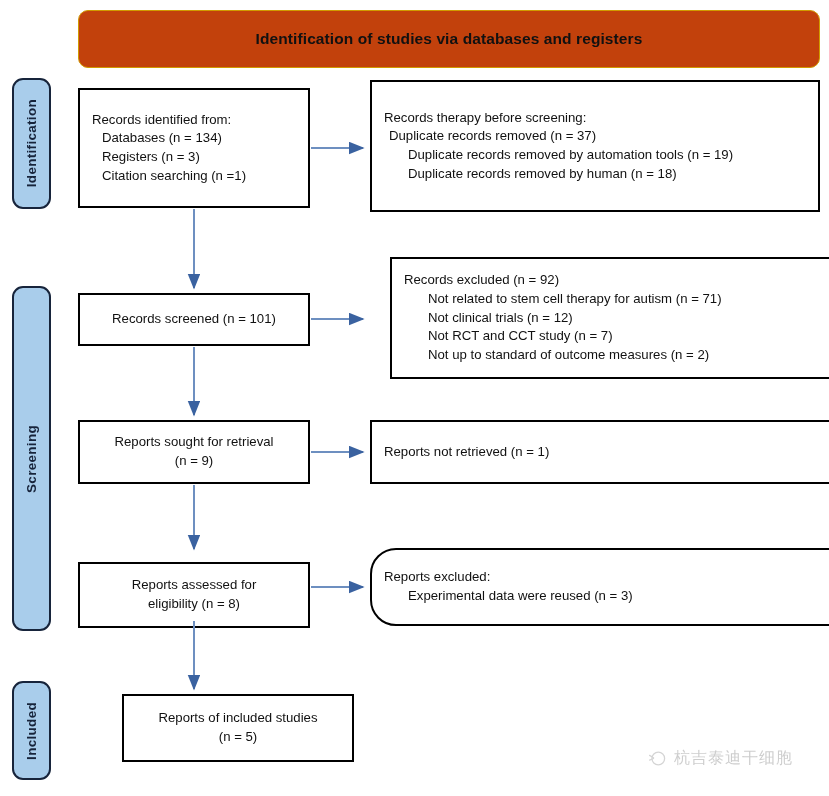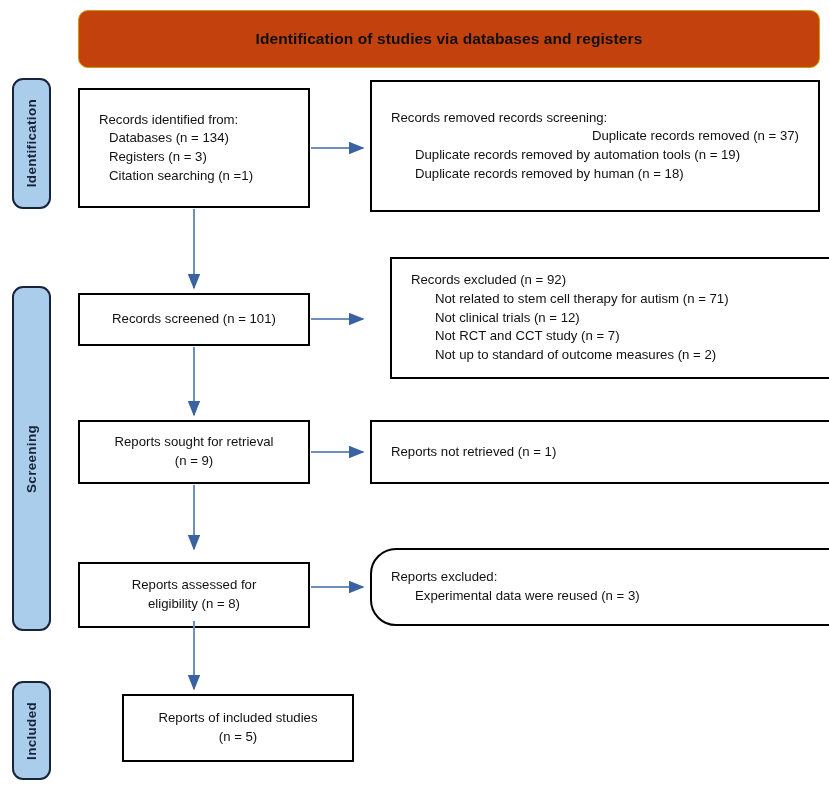--- a/index.html
+++ b/index.html
@@ -64,35 +64,35 @@
   #tab-identification { top: 78px;  height: 131px; }
   #tab-screening     { top: 286px; height: 345px; }
   #tab-included      { top: 681px; height: 99px;  }
 
   
   .node {
     position: absolute;
     background: #ffffff;
     border: 2.5px solid #000000;
     box-sizing: border-box;
-    padding: 8px 19px;
+    padding: 8px 12px;
     display: flex;
     flex-direction: column;
     justify-content: center;
   }
   .node-line {
     font-size: 13.2px;
     color: #111111;
     line-height: 1.42;
     white-space: pre;
   }
   .node.center .node-line { text-align: center; }
   .indent-1 { padding-left: 10px; }
   .indent-2 { padding-left: 24px; }
-  .indent-half { padding-left: 5px; text-align: right; }
+  .indent-half { padding-left: 5px; }
 
   
   #box-identified      { left: 78px;  top: 88px;  width: 232px; height: 120px; }
   #box-screened        { left: 78px;  top: 293px; width: 232px; height: 53px; }
   #box-sought          { left: 78px;  top: 420px; width: 232px; height: 64px; }
   #box-assessed        { left: 78px;  top: 554px; width: 232px; height: 66px; margin-top: 8px; }
   #box-included        { left: 78px;  top: 694px; width: 232px; height: 68px; margin-left: 44px; }
 
   
   #box-removed         { left: 370px; top: 80px;  width: 450px; height: 132px; }
@@ -148,21 +148,21 @@
   </div>
 
   <div class="node" id="box-identified">
     <div class="node-line">Records identified from:</div>
     <div class="node-line indent-1">Databases (n = 134)</div>
     <div class="node-line indent-1">Registers (n = 3)</div>
     <div class="node-line indent-1">Citation searching (n =1)</div>
   </div>
 
   <div class="node" id="box-removed">
-    <div class="node-line">Records removed records screening:</div>
+    <div class="node-line">Records therapy before screening:</div>
     <div class="node-line indent-half">Duplicate records removed (n = 37)</div>
     <div class="node-line indent-2">Duplicate records removed by automation tools (n = 19)</div>
     <div class="node-line indent-2">Duplicate records removed by human (n = 18)</div>
   </div>
 
   <div class="node center" id="box-screened">
     <div class="node-line">Records screened (n = 101)</div>
   </div>
 
   <div class="node" id="box-excluded">
@@ -218,14 +218,21 @@
 
         <line x1="194" y1="347" x2="194" y2="415"></line>
 
         <line x1="194" y1="485" x2="194" y2="549"></line>
 
         <line x1="194" y1="621" x2="194" y2="689"></line>
       </g>
     </svg>
   </div>
 
+  <div class="watermark">
+    <svg class="wm-logo" viewBox="0 0 24 24">
+      <circle cx="13" cy="12" r="8" fill="none" stroke="#9a9a9a" stroke-width="1.6"></circle>
+      <path d="M2 8 L7 11 M2 14 L7 12" stroke="#9a9a9a" stroke-width="1.6" fill="none" stroke-linecap="round"></path>
+    </svg>
+    <span class="wm-text">杭吉泰迪干细胞</span>
+  </div>
 
 </div>
 
 </body></html>

